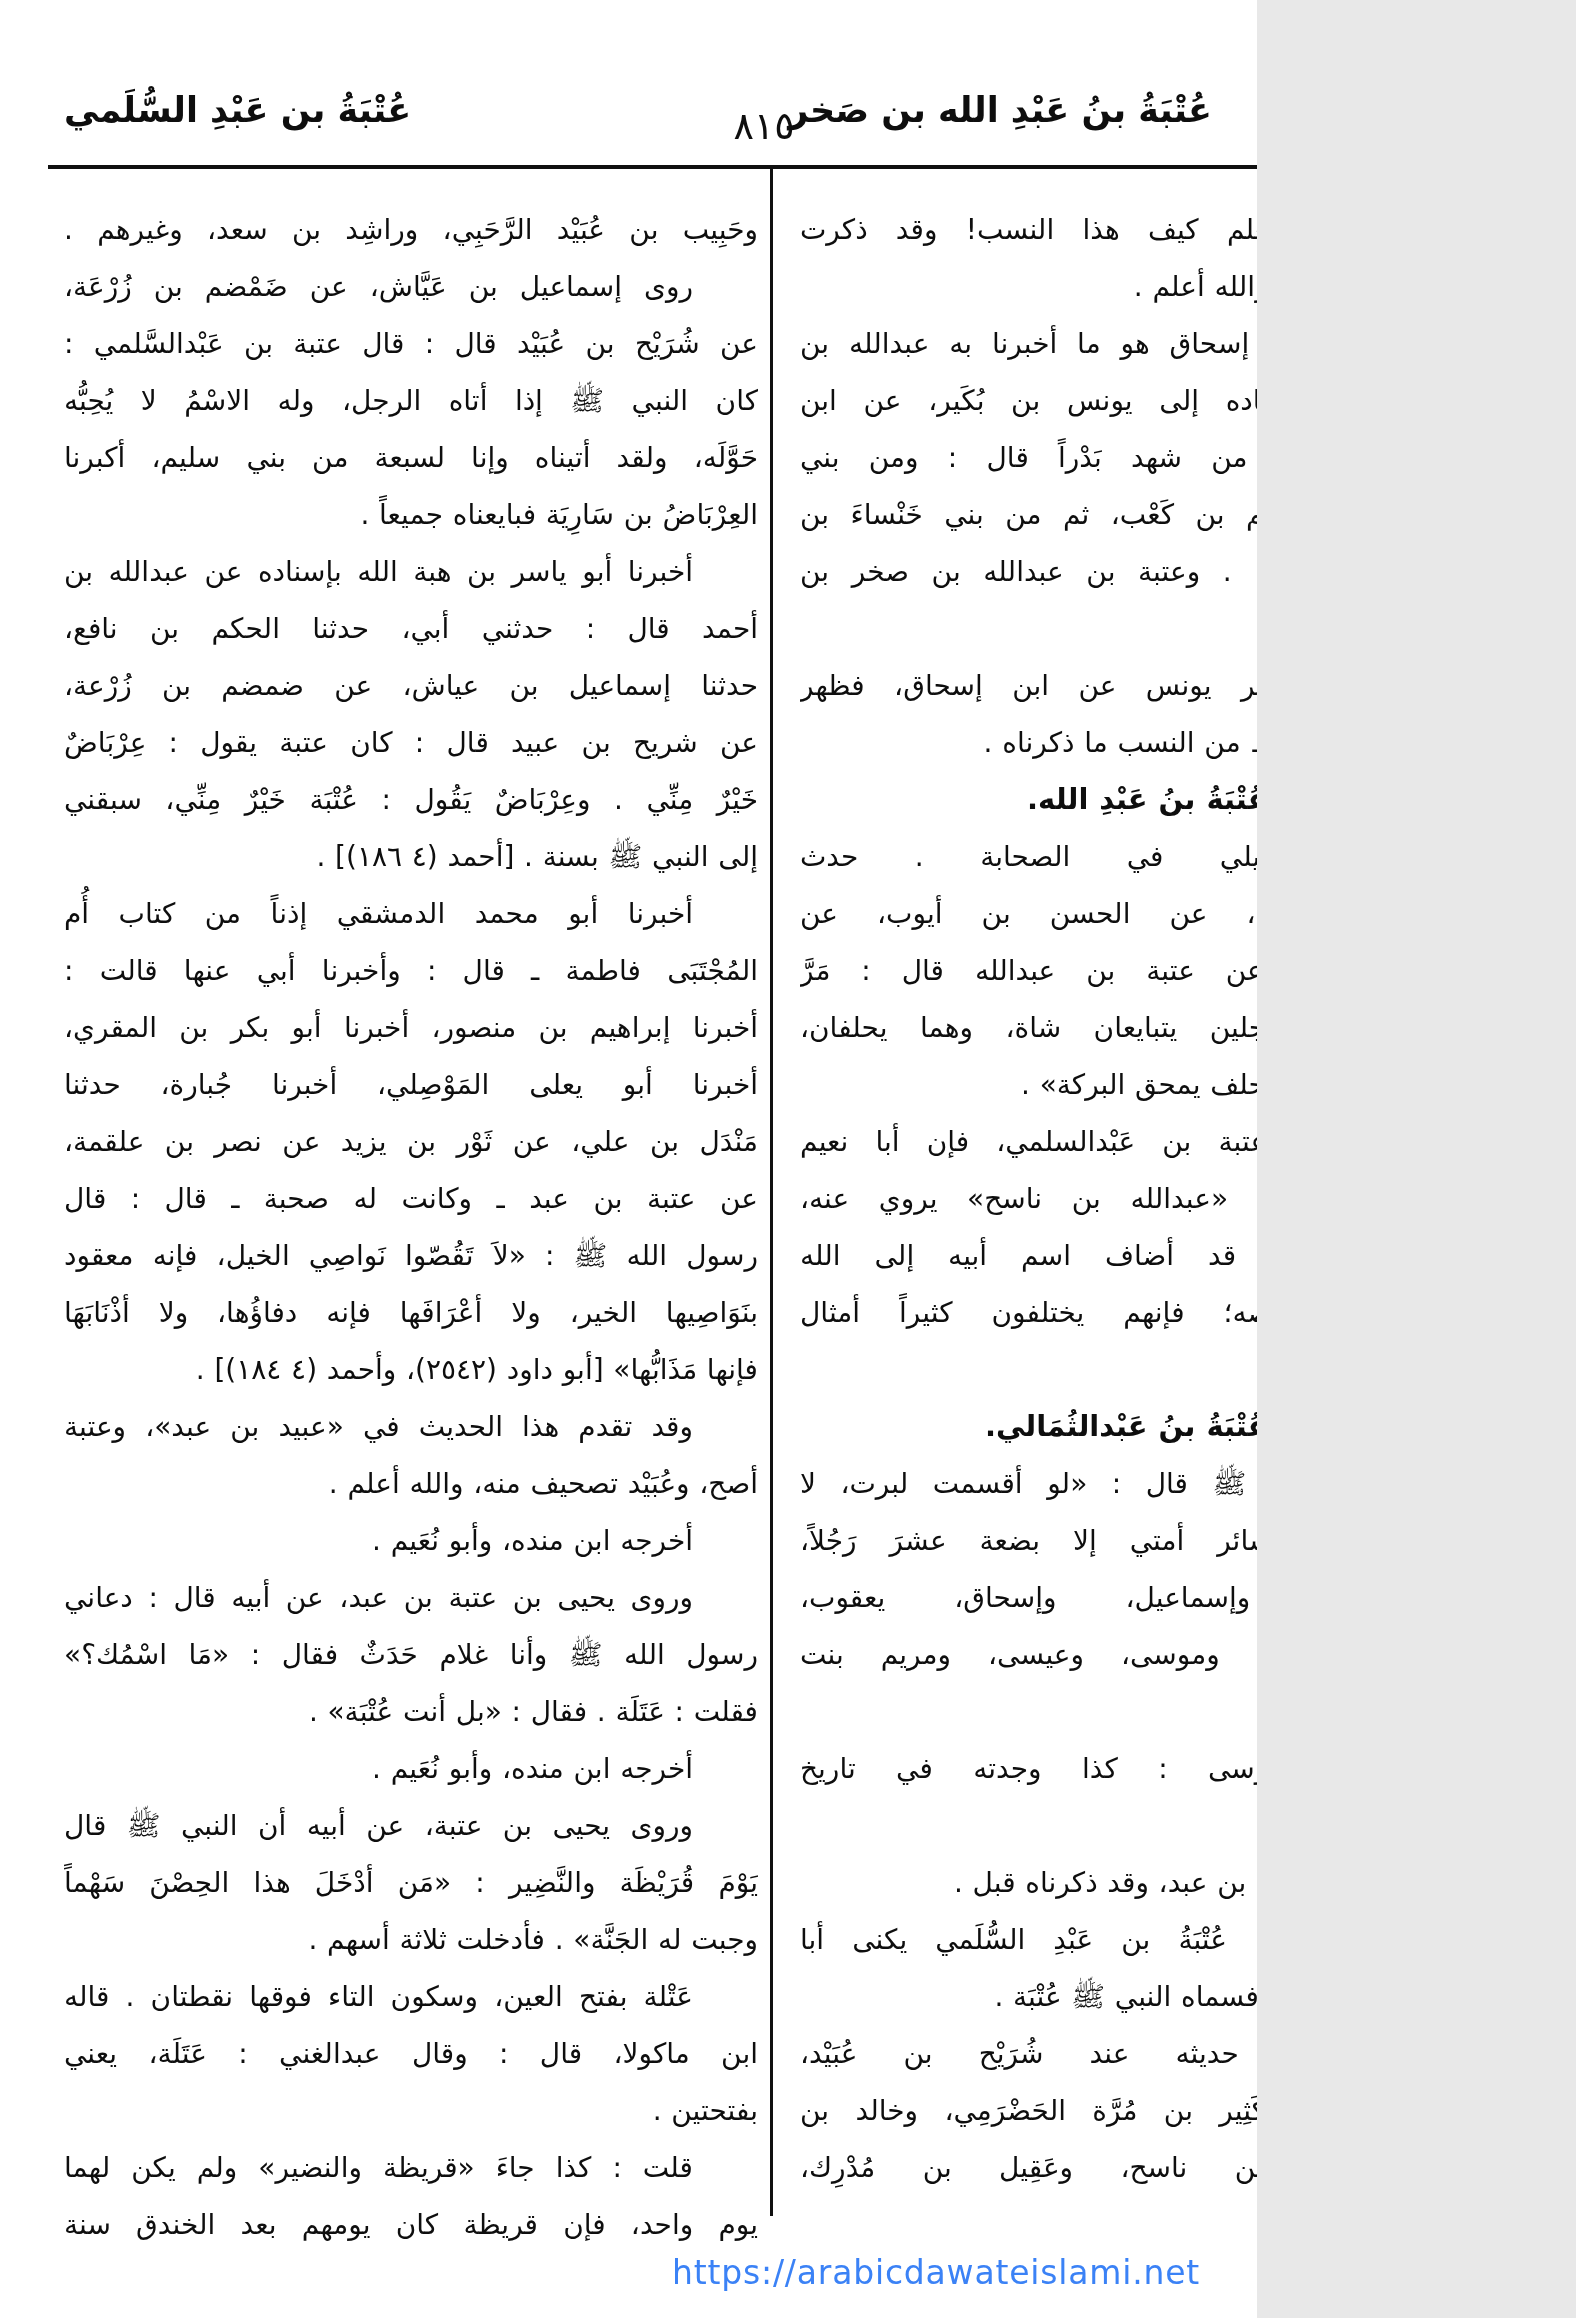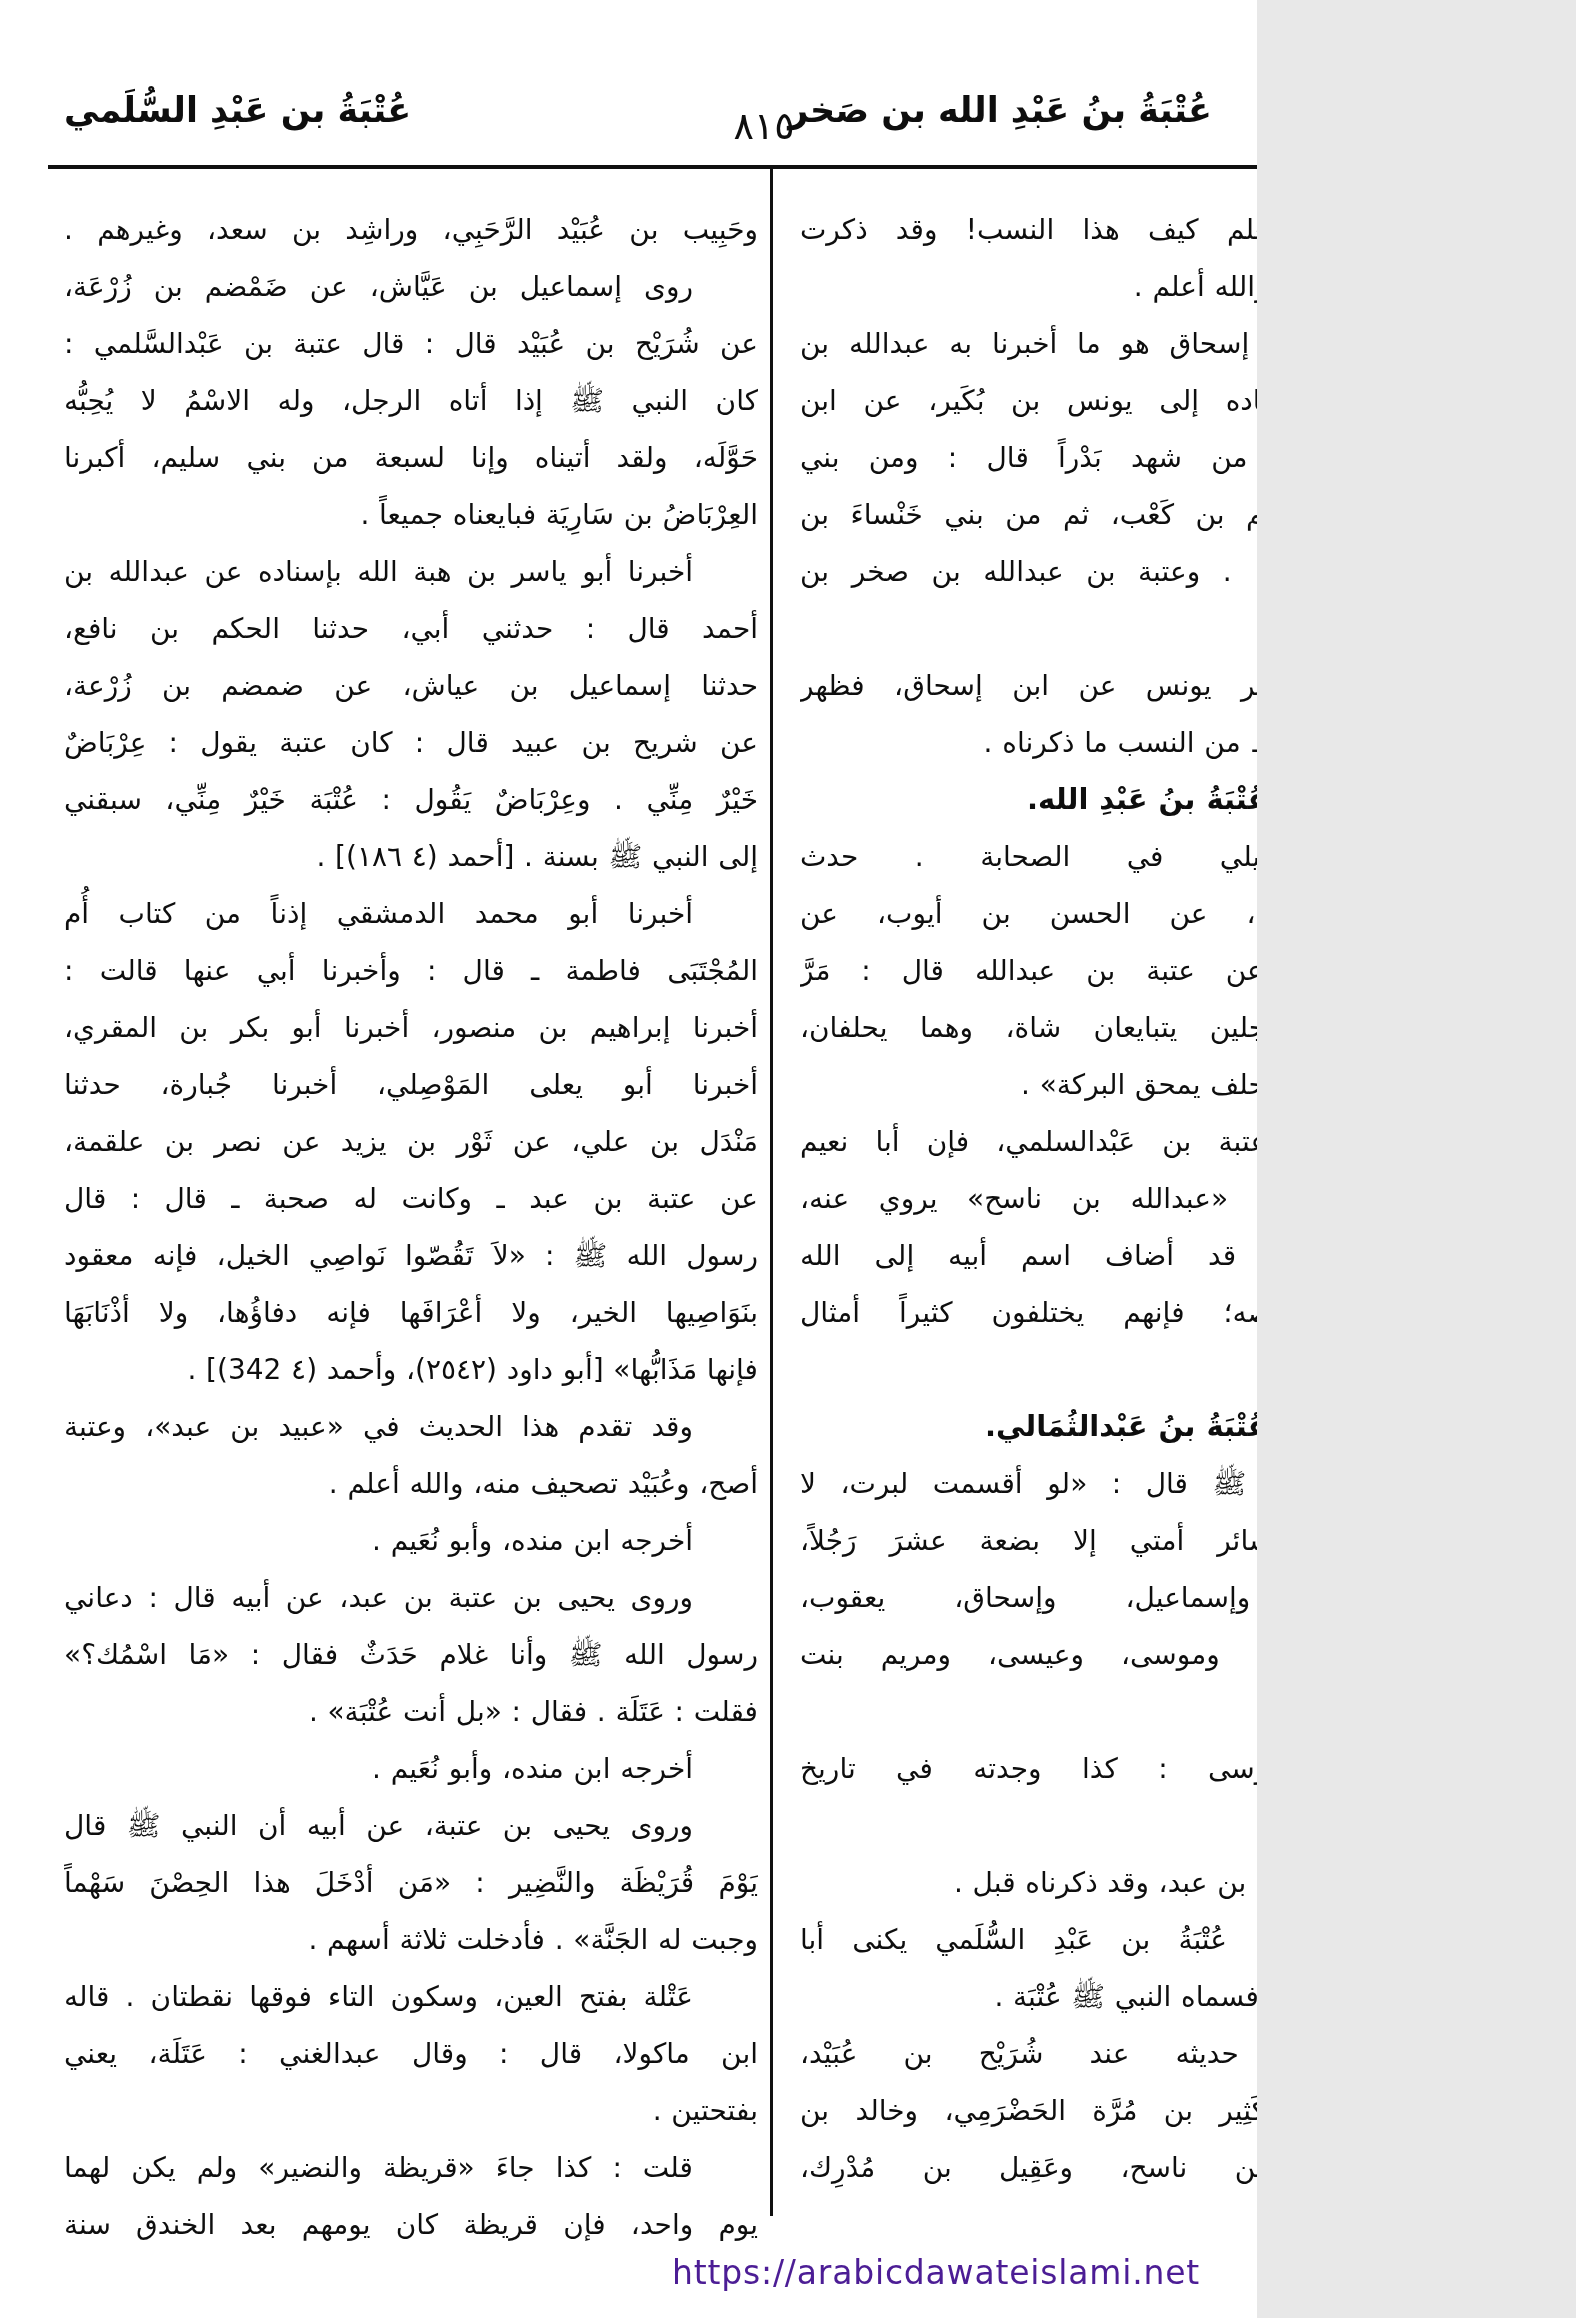--- a/index.html
+++ b/index.html
@@ -53,21 +53,21 @@
     text-align:right;
     -moz-text-align-last:right;
     text-align-last:right;
   }
   .line.ind{padding-right:65px;}
   .line.heading{font-weight:bold;font-size:29px;padding-right:74px;}
   .b{font-weight:normal;}
   
   .watermark{
     position:absolute;top:2253px;right:57px;
-    font-size:33px;color:#4c1d95;
+    font-size:33px;color:#3b82f6;
     direction:ltr;letter-spacing:0.8px;
   }
 </style>
 </head>
 <body>
 
 <div class="page">
 
   <div class="hdr hdr-left">عُتْبَةُ بن عَبْدِ السُّلَمي</div>
   <div class="page-num">٨١٥</div>
@@ -90,21 +90,21 @@
       <div class="line"><span>خَيْرٌ مِنِّي . وعِرْبَاضٌ يَقُول : عُتْبَة خَيْرٌ مِنِّي، سبقني</span></div>
       <div class="line end"><span>إلى النبي ﷺ بسنة . [أحمد (٤ ١٨٦)] .</span></div>
       <div class="line ind"><span>أخبرنا أبو محمد الدمشقي إذناً من كتاب أُم</span></div>
       <div class="line"><span>المُجْتَبَى فاطمة ـ قال : وأخبرنا أبي عنها قالت :</span></div>
       <div class="line"><span>أخبرنا إبراهيم بن منصور، أخبرنا أبو بكر بن المقري،</span></div>
       <div class="line"><span>أخبرنا أبو يعلى المَوْصِلي، أخبرنا جُبارة، حدثنا</span></div>
       <div class="line"><span>مَنْدَل بن علي، عن ثَوْر بن يزيد عن نصر بن علقمة،</span></div>
       <div class="line"><span>عن عتبة بن عبد ـ وكانت له صحبة ـ قال : قال</span></div>
       <div class="line"><span>رسول الله ﷺ : </span><span class="b">«لاَ تَقُصّوا نَواصِي الخيل، فإنه معقود</span></div>
       <div class="line"><span class="b">بنَوَاصِيها الخير، ولا أعْرَافَها فإنه دفاؤُها، ولا أذْنَابَهَا</span></div>
-      <div class="line end"><span class="b">فإنها مَذَابُّها»</span><span> [أبو داود (٢٥٤٢)، وأحمد (٤ 342)] .</span></div>
+      <div class="line end"><span class="b">فإنها مَذَابُّها»</span><span> [أبو داود (٢٥٤٢)، وأحمد (٤ ١٨٤)] .</span></div>
       <div class="line ind"><span>وقد تقدم هذا الحديث في «عبيد بن عبد»، وعتبة</span></div>
       <div class="line end"><span>أصح، وعُبَيْد تصحيف منه، والله أعلم .</span></div>
       <div class="line ind end"><span>أخرجه ابن منده، وأبو نُعَيم .</span></div>
       <div class="line ind"><span>وروى يحيى بن عتبة بن عبد، عن أبيه قال : دعاني</span></div>
       <div class="line"><span>رسول الله ﷺ وأنا غلام حَدَثٌ فقال : </span><span class="b">«مَا اسْمُك؟»</span></div>
       <div class="line end"><span>فقلت : عَتَلَة . فقال : </span><span class="b">«بل أنت عُتْبَة»</span><span> .</span></div>
       <div class="line ind end"><span>أخرجه ابن منده، وأبو نُعَيم .</span></div>
       <div class="line ind"><span>وروى يحيى بن عتبة، عن أبيه أن النبي ﷺ قال</span></div>
       <div class="line"><span>يَوْمَ قُرَيْظَة والنَّضِير : </span><span class="b">«مَن أدْخَلَ هذا الحِصْنَ سَهْماً</span></div>
       <div class="line end"><span class="b">وجبت له الجَنَّة»</span><span> . فأدخلت ثلاثة أسهم .</span></div>

